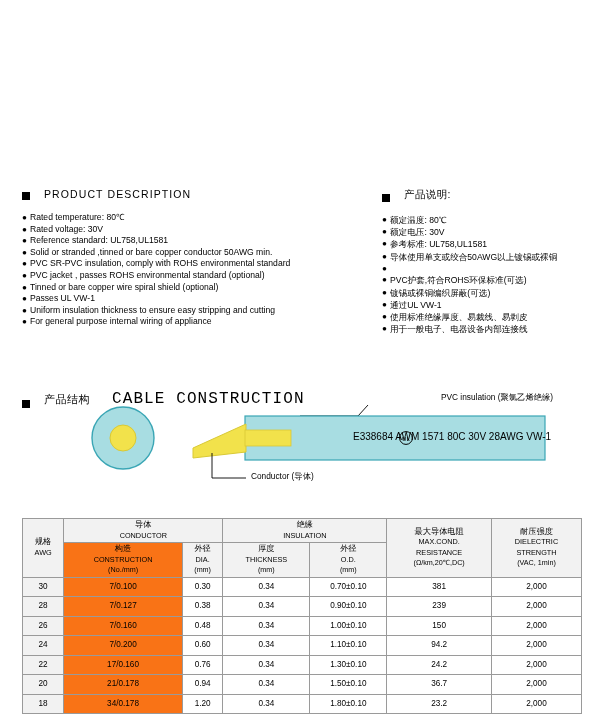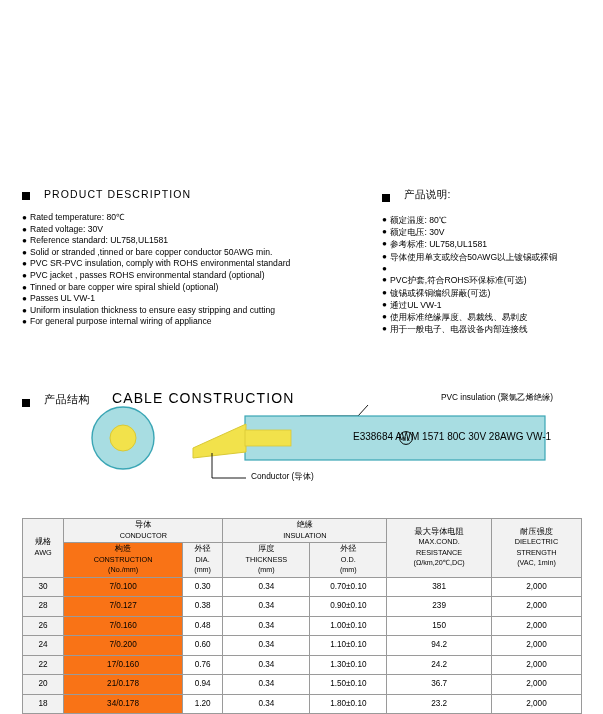--- a/index.html
+++ b/index.html
@@ -70,21 +70,21 @@
   #constr-head {
     position: absolute;
     left: 22px; top: 358px; margin-top: 32px;
   }
   #constr-head .titles {
     display: flex;
     align-items: baseline;
     gap: 22px;
   }
   #constr-head .t-cn { font-size: 11px; letter-spacing: .5px; }
-  #constr-head .t-en { font-size: 14px; letter-spacing: 1.1px; }
+  #constr-head .t-en { font-size: 16px; letter-spacing: 1.1px; font-family: Liberation Mono, monospace; }
 
   #cable-art {
     position: absolute;
     left: 0; top: 382px;
     width: 603px; height: 110px;
   }
 
   
   .art-label {
     position: absolute;

